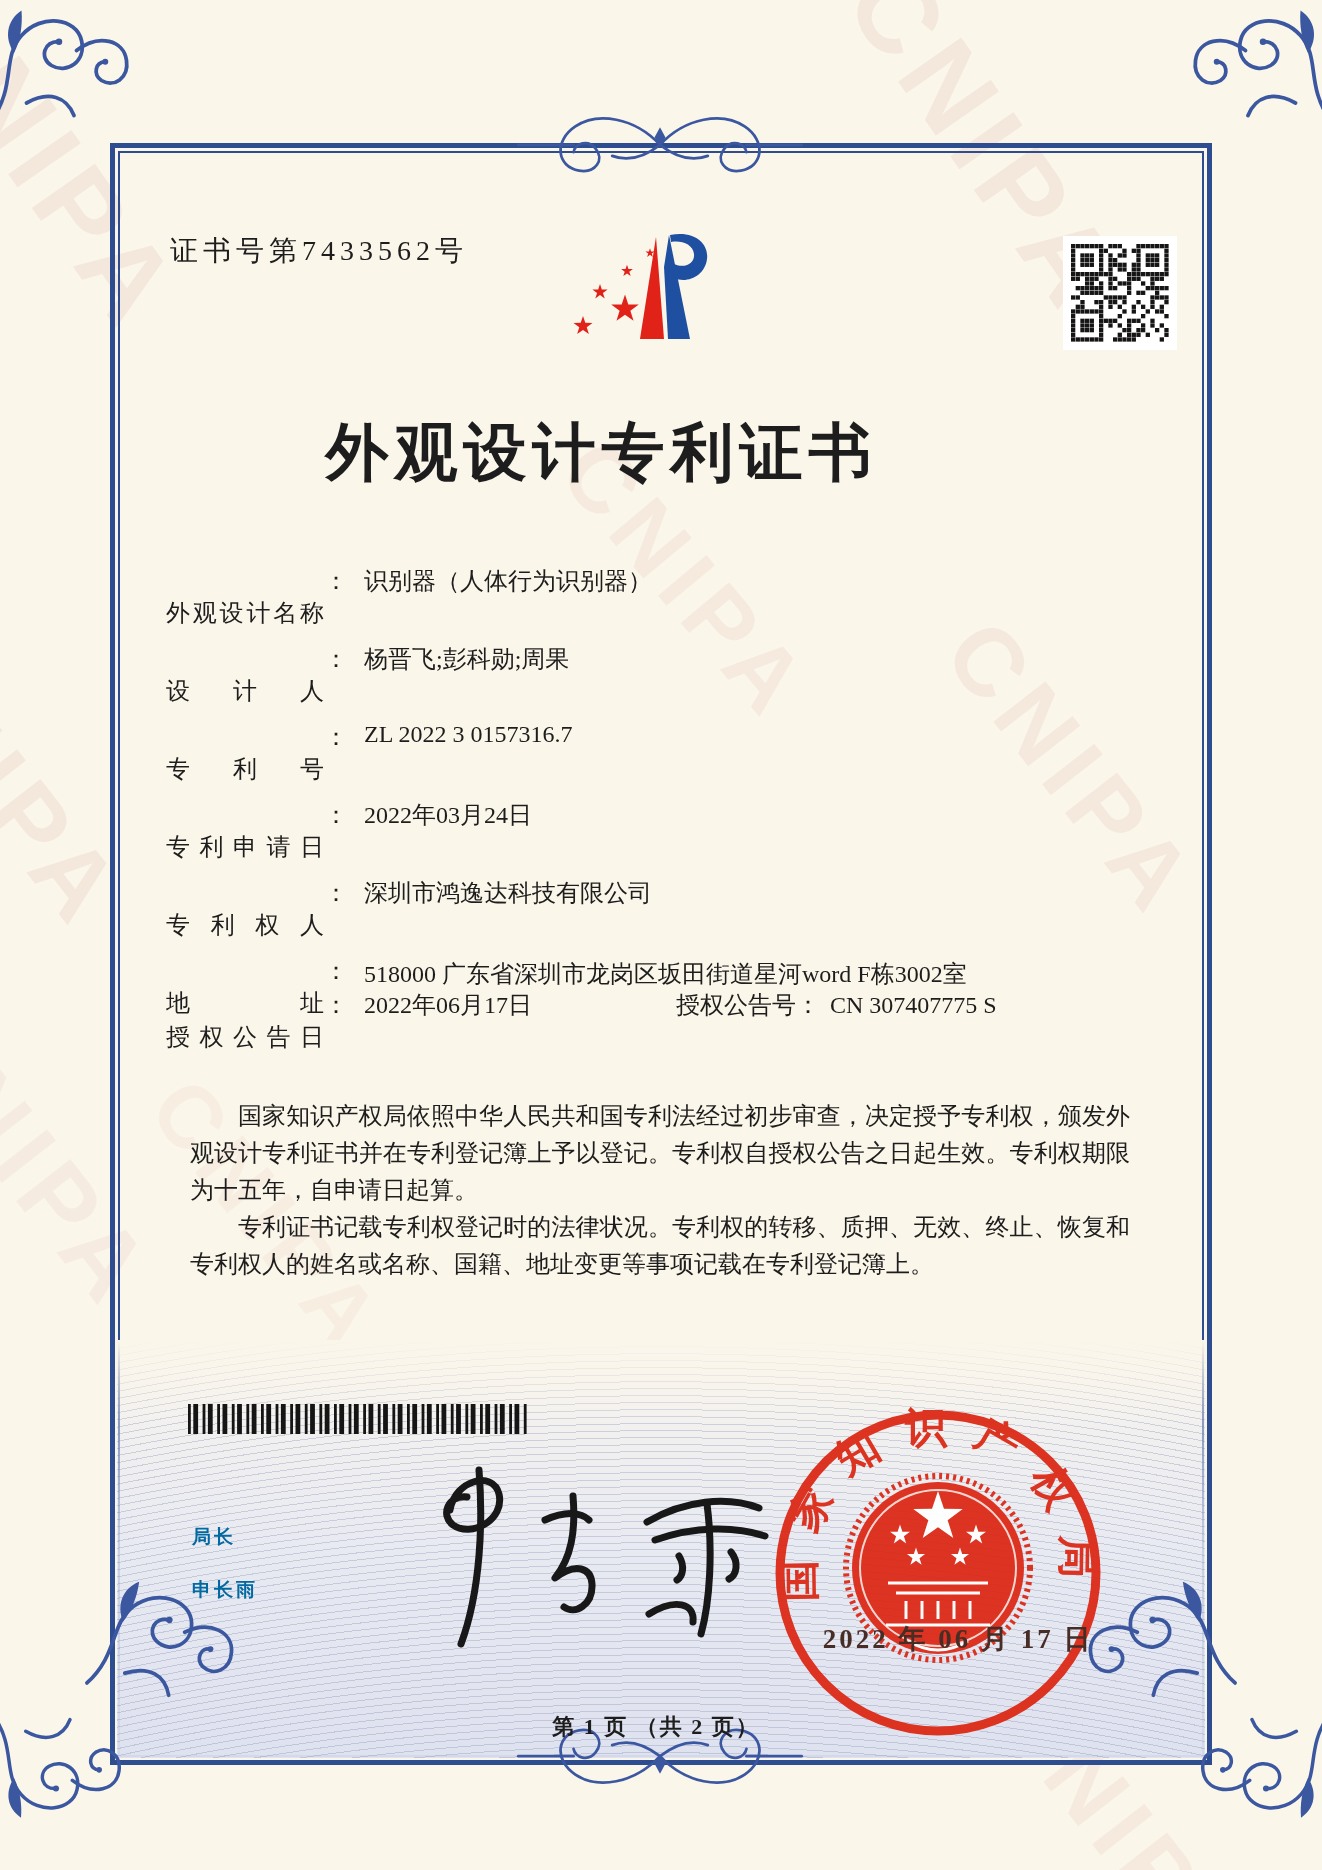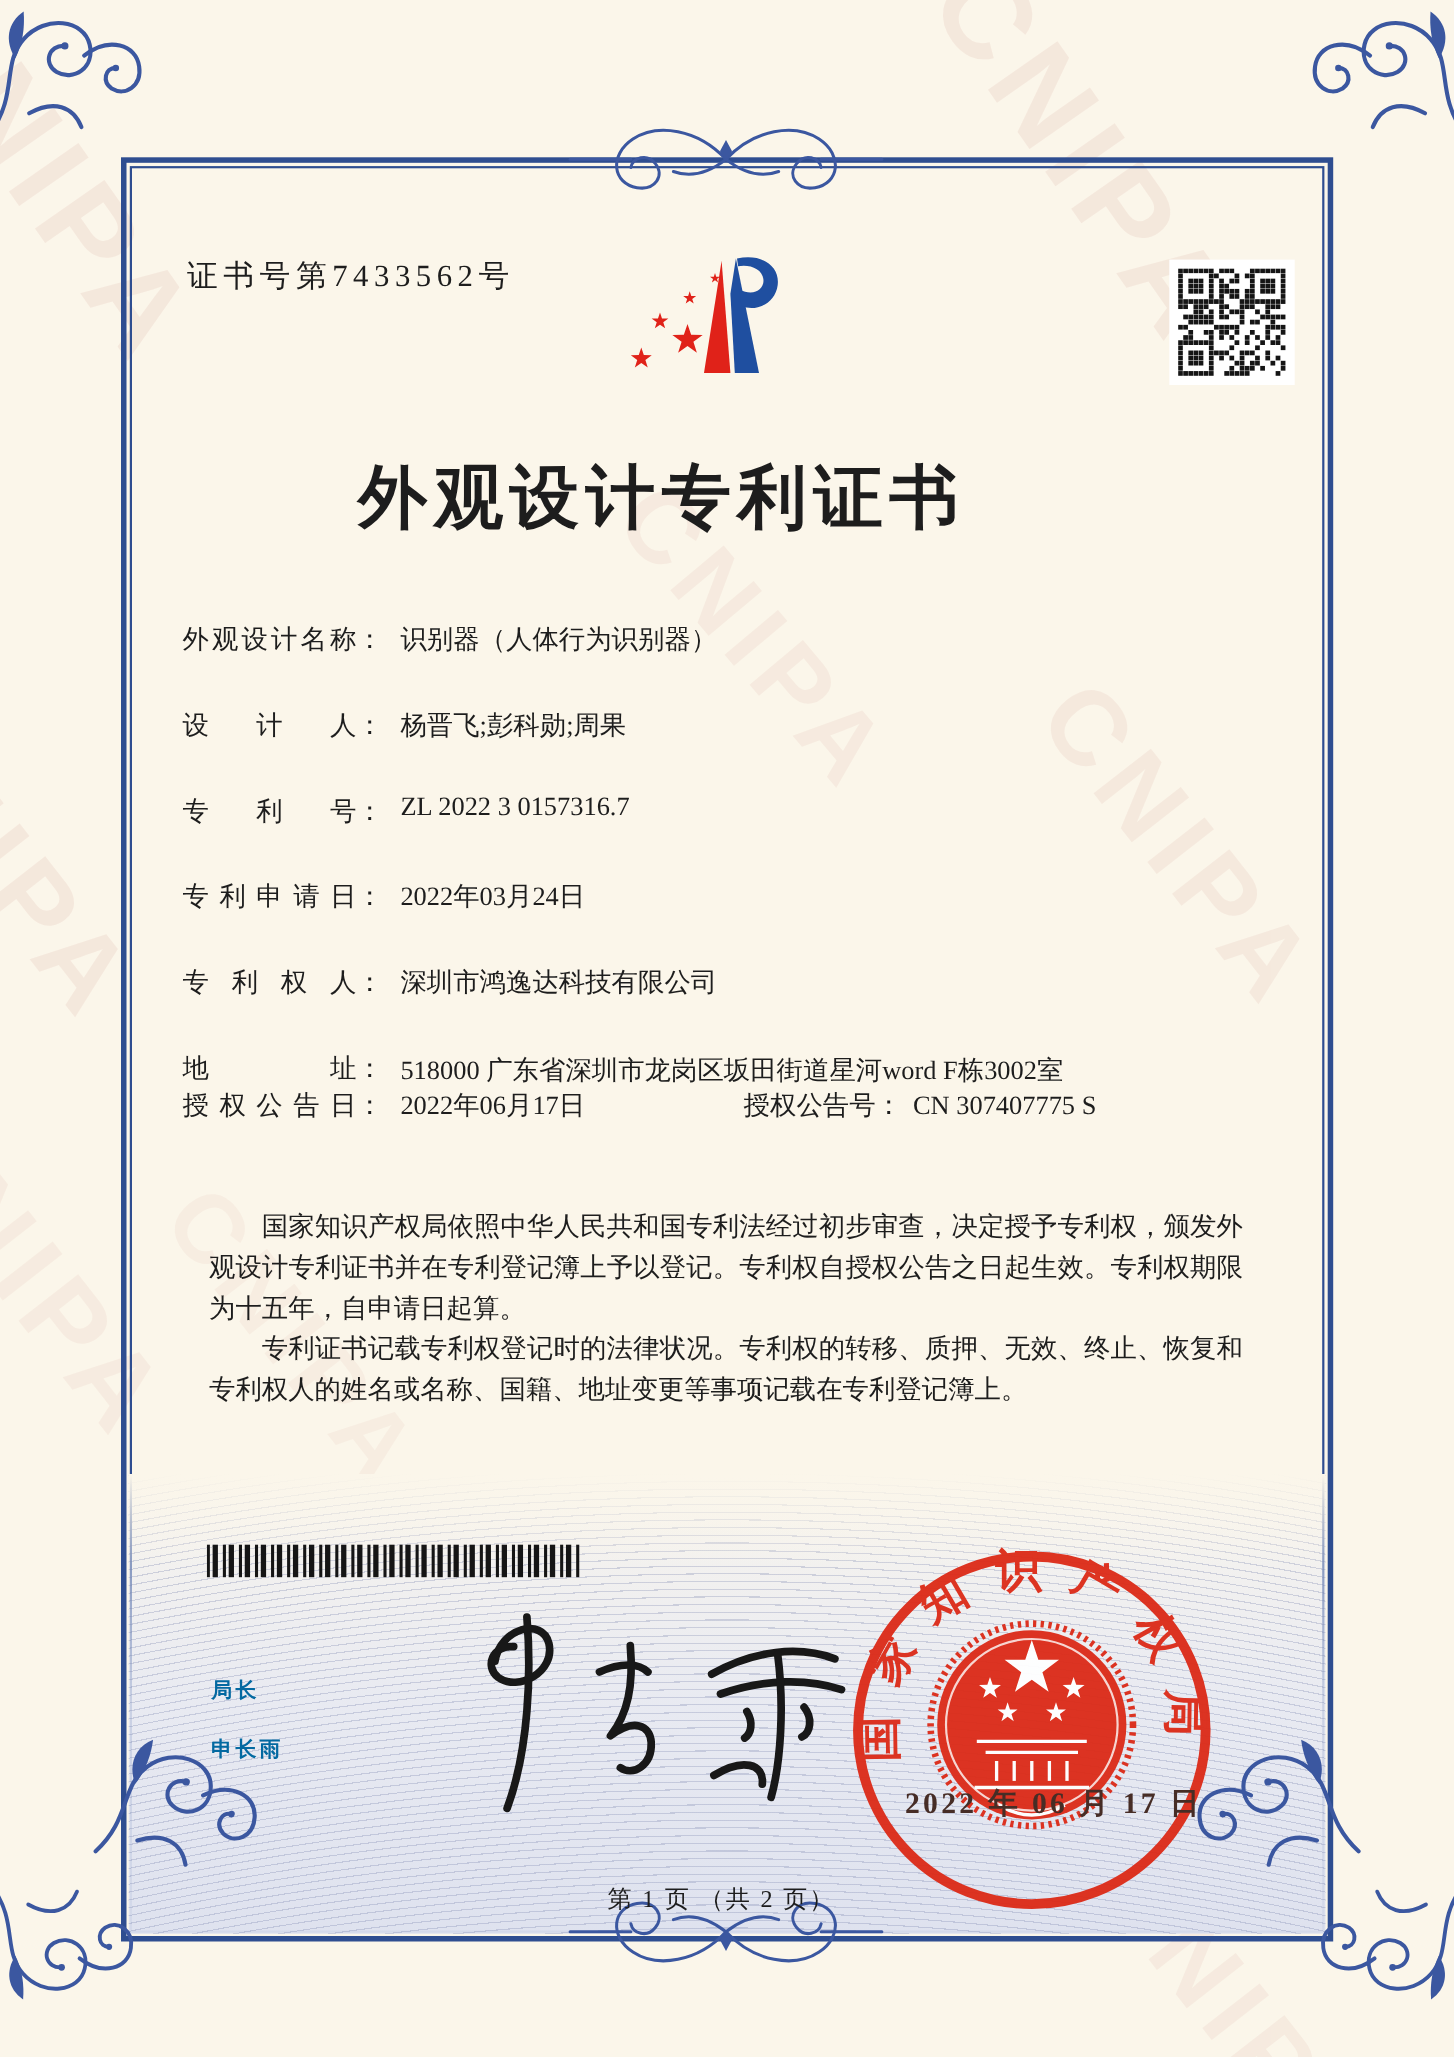--- a/index.html
+++ b/index.html
@@ -32,38 +32,38 @@
   
   .cert-no{position:absolute; left:170px; top:232px; font-size:28px; letter-spacing:5px;}
   .logo{position:absolute; left:552px; top:224px; width:160px; height:120px;}
   .qr{position:absolute; left:1063px; top:236px; width:114px; height:114px; background:#fff; box-sizing:border-box; padding:8px;}
   .title{
     position:absolute; left:111px; top:410px; width:981px; text-align:center;
     font-size:63px; font-weight:bold; letter-spacing:6px;
   }
   
   .field{position:absolute; left:166px; width:1010px; font-size:24px; white-space:nowrap;}
-  .field .lbl{display:inline-block; width:158px; text-align:justify; text-align-last:justify; vertical-align:top;}
+  .field .lbl{display:inline-block; width:158px; text-align:justify; text-align-last:justify; vertical-align:top;margin-top:32px;}
   .field .colon{display:inline-block; vertical-align:top;}
   .field .val{display:inline-block; margin-left:16px; vertical-align:top; white-space:normal;}
   .field .val.addr{width:642px; line-height:38px;}
   .pair2{position:absolute; left:510px; top:0;}
   
   .bodytext{
     position:absolute; left:190px; top:1098px; width:940px;
     font-size:24px; line-height:37px; text-align:justify;
   }
   .bodytext p{margin:0; text-indent:2em;}
   
   .barcode{position:absolute; left:188px; top:1404px; width:340px; height:30px;}
   .director{position:absolute; left:192px; font-size:19px; font-weight:600;
     font-family:"Liberation Sans","DejaVu Sans",sans-serif; color:#0369a1; letter-spacing:3px;}
   .sig{position:absolute; left:395px; top:1458px; width:390px; height:212px;}
   .seal{position:absolute; left:770px; top:1405px; width:336px; height:336px; opacity:.95;}
-  .page-info{position:absolute; left:111px; top:1712px; width:1090px; text-align:center; font-size:22px; letter-spacing:2px;}
+  .page-info{position:absolute; left:111px; top:1712px; width:1090px; text-align:center; font-size:22px; letter-spacing:2px;font-weight:bold;}
   .note-strip{
     position:absolute; left:498px; top:1772px; width:252px; height:54px;
     background:#fffdf6; display:flex; align-items:center; justify-content:center;
     font-size:25px; letter-spacing:3px;
   }
   
   .orn{position:absolute; pointer-events:none;}
   svg{display:block;}
 </style>
 </head>

